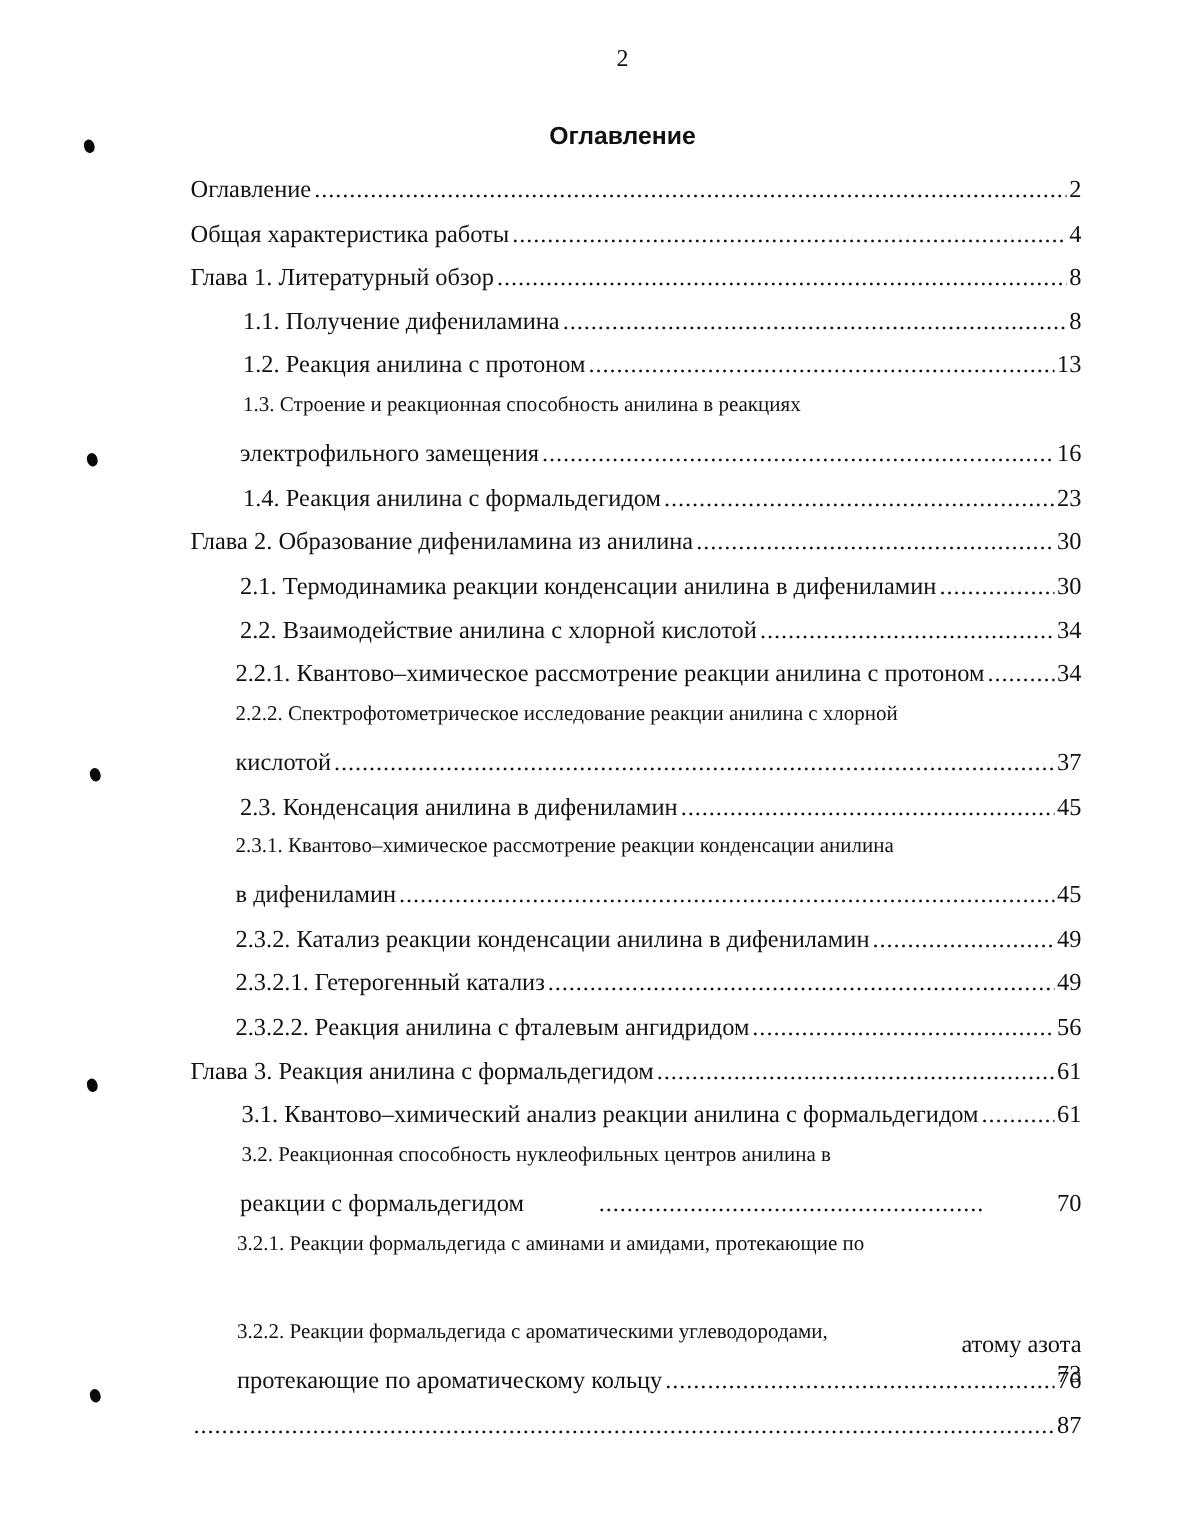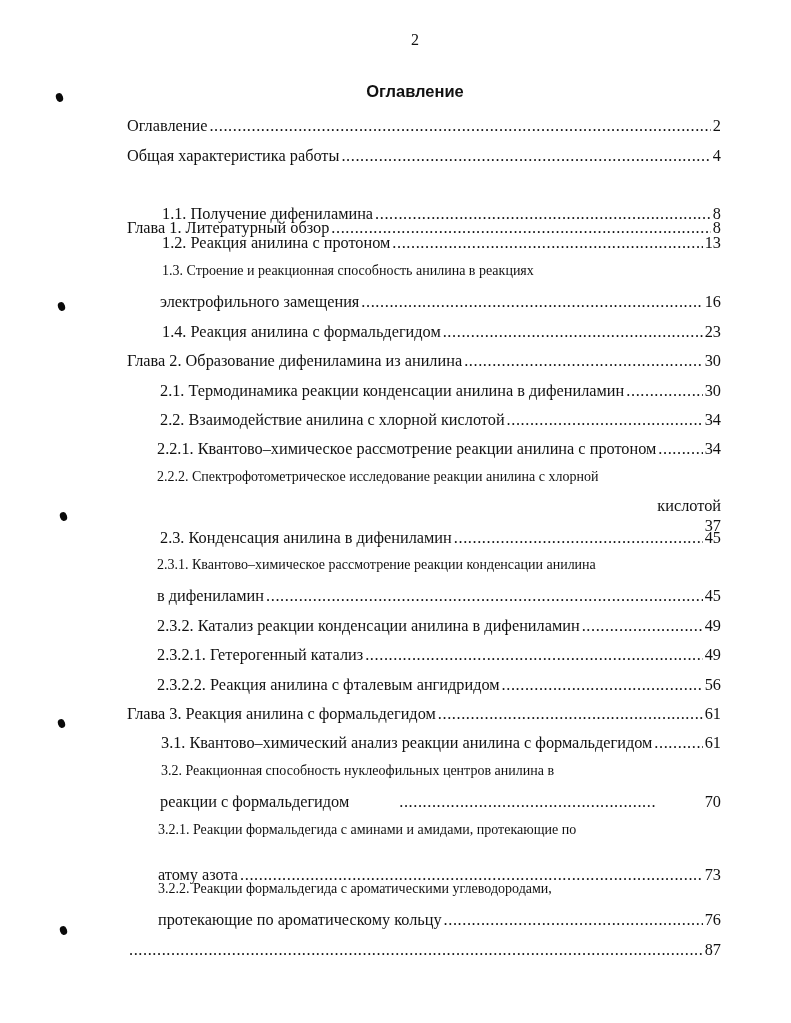--- a/index.html
+++ b/index.html
@@ -102,21 +102,21 @@
     <span class="toc-leader"></span>
     <span class="toc-page">2</span>
   </div>
 
   <div class="toc-line" style="top:32px; left:127px; width:594px;">
     <span class="toc-text">Общая характеристика работы</span>
     <span class="toc-leader"></span>
     <span class="toc-page">4</span>
   </div>
 
-  <div class="toc-line" style="top:61px; left:127px; width:594px;margin-top:43px;">
+  <div class="toc-line" style="top:61px; left:127px; width:594px;">
     <span class="toc-text">Глава 1. Литературный обзор</span>
     <span class="toc-leader"></span>
     <span class="toc-page">8</span>
   </div>
 
   <div class="toc-line" style="top:90px; left:162px; width:559px;">
     <span class="toc-text">1.1. Получение дифениламина</span>
     <span class="toc-leader"></span>
     <span class="toc-page">8</span>
   </div>
@@ -158,21 +158,21 @@
     <span class="toc-page">34</span>
   </div>
 
   <div class="toc-line" style="top:325px; left:157px; width:564px;">
     <span class="toc-text">2.2.1. Квантово–химическое рассмотрение реакции анилина с протоном</span>
     <span class="toc-leader"></span>
     <span class="toc-page">34</span>
   </div>
 
   <div class="toc-cont" style="top:355px; left:157px;">2.2.2. Спектрофотометрическое исследование реакции анилина с хлорной</div>
-  <div class="toc-line" style="top:384px; left:157px; width:564px;flex-direction:column;">
+  <div class="toc-line" style="top:384px; left:157px; width:564px;">
     <span class="toc-text">кислотой</span>
     <span class="toc-leader"></span>
     <span class="toc-page">37</span>
   </div>
 
   <div class="toc-line" style="top:414px; left:160px; width:561px;">
     <span class="toc-text">2.3. Конденсация анилина в дифениламин</span>
     <span class="toc-leader"></span>
     <span class="toc-page">45</span>
   </div>
@@ -215,21 +215,21 @@
   </div>
 
   <div class="toc-cont" style="top:649px; left:161px;">3.2. Реакционная способность нуклеофильных центров анилина в</div>
   <div class="toc-line" style="top:678px; left:160px; width:561px;gap:48px;">
     <span class="toc-text">реакции с формальдегидом</span>
     <span class="toc-leader"></span>
     <span class="toc-page">70</span>
   </div>
 
   <div class="toc-cont" style="top:708px; left:158px;">3.2.1. Реакции формальдегида с аминами и амидами, протекающие по</div>
-  <div class="toc-line" style="top:751px; left:158px; width:563px;">
+  <div class="toc-line" style="top:774px; left:158px; width:563px;flex-direction:column;">
     <span class="toc-text">атому азота</span>
     <span class="toc-leader"></span>
     <span class="toc-page">73</span>
   </div>
 
   <div class="toc-cont" style="top:767px; left:158px;">3.2.2. Реакции формальдегида с ароматическими углеводородами,</div>
   <div class="toc-line" style="top:796px; left:158px; width:563px;">
     <span class="toc-text">протекающие по ароматическому кольцу</span>
     <span class="toc-leader"></span>
     <span class="toc-page">76</span>

